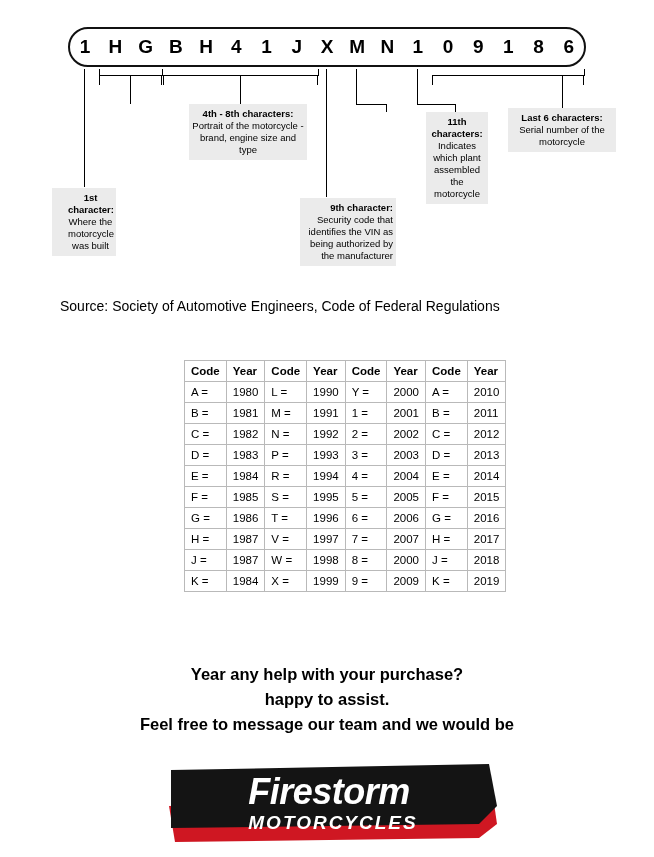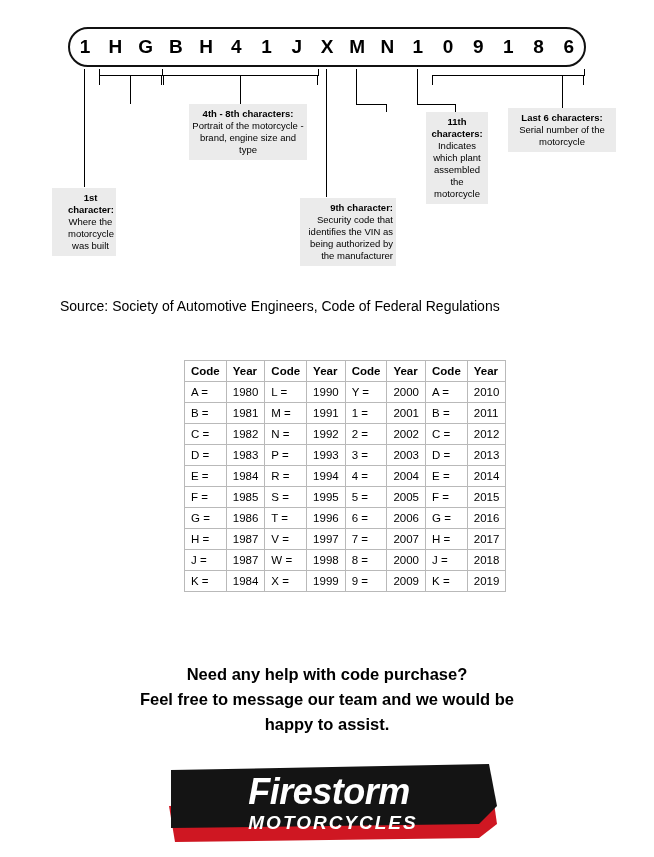--- a/index.html
+++ b/index.html
@@ -350,23 +350,23 @@
         <td class="code">9 =</td>
         <td class="year">2009</td>
         <td class="code">K =</td>
         <td class="year">2019</td>
       </tr>
     </tbody>
   </table>
 </div>
 
 <div id="help-text">
-  <div>Need any help with code purchase?</div>
+  <div>Year any help with your purchase?</div>
+  <div>happy to assist.</div>
   <div>Feel free to message our team and we would be</div>
-  <div>happy to assist.</div>
 </div>
 
 <div id="logo-wrap">
   <svg id="logo-svg" width="340" height="85" viewBox="0 0 340 85" xmlns="http://www.w3.org/2000/svg">
     <defs>
       <clipPath id="bandclip">
         <path d="M14,6 L330,2 L336,50 L320,66 L12,72 L4,30 Z"></path>
       </clipPath>
     </defs>
 

